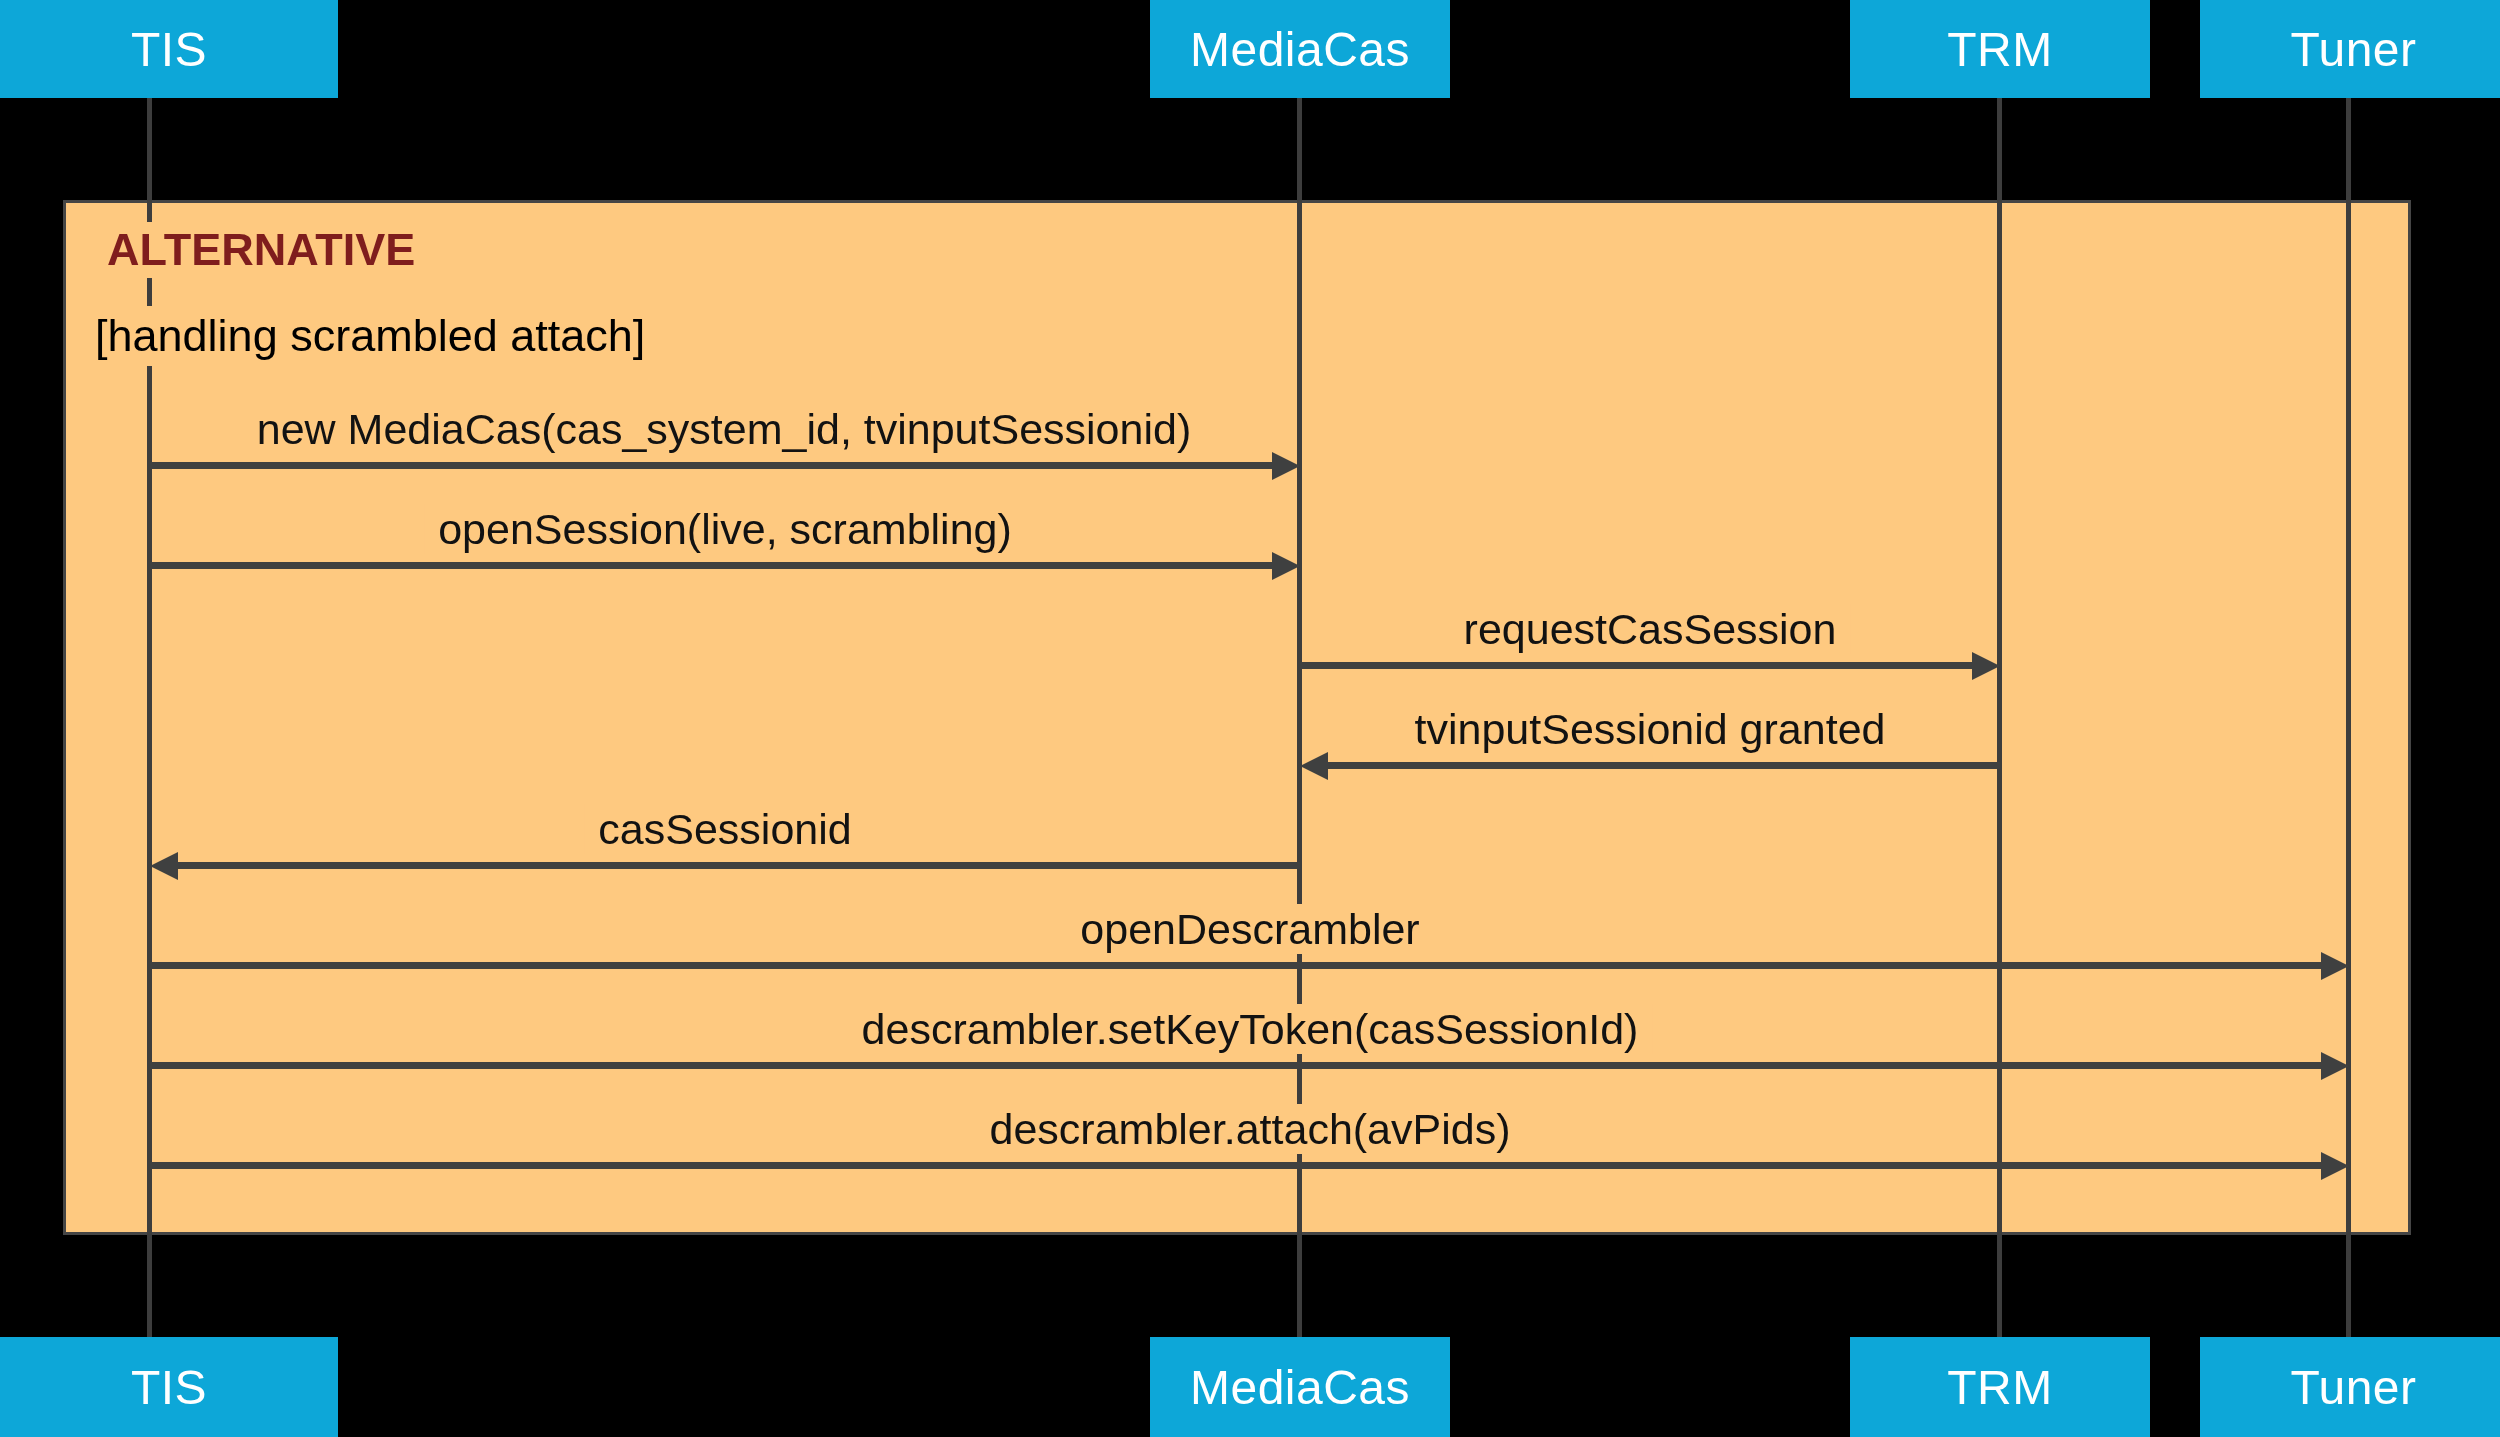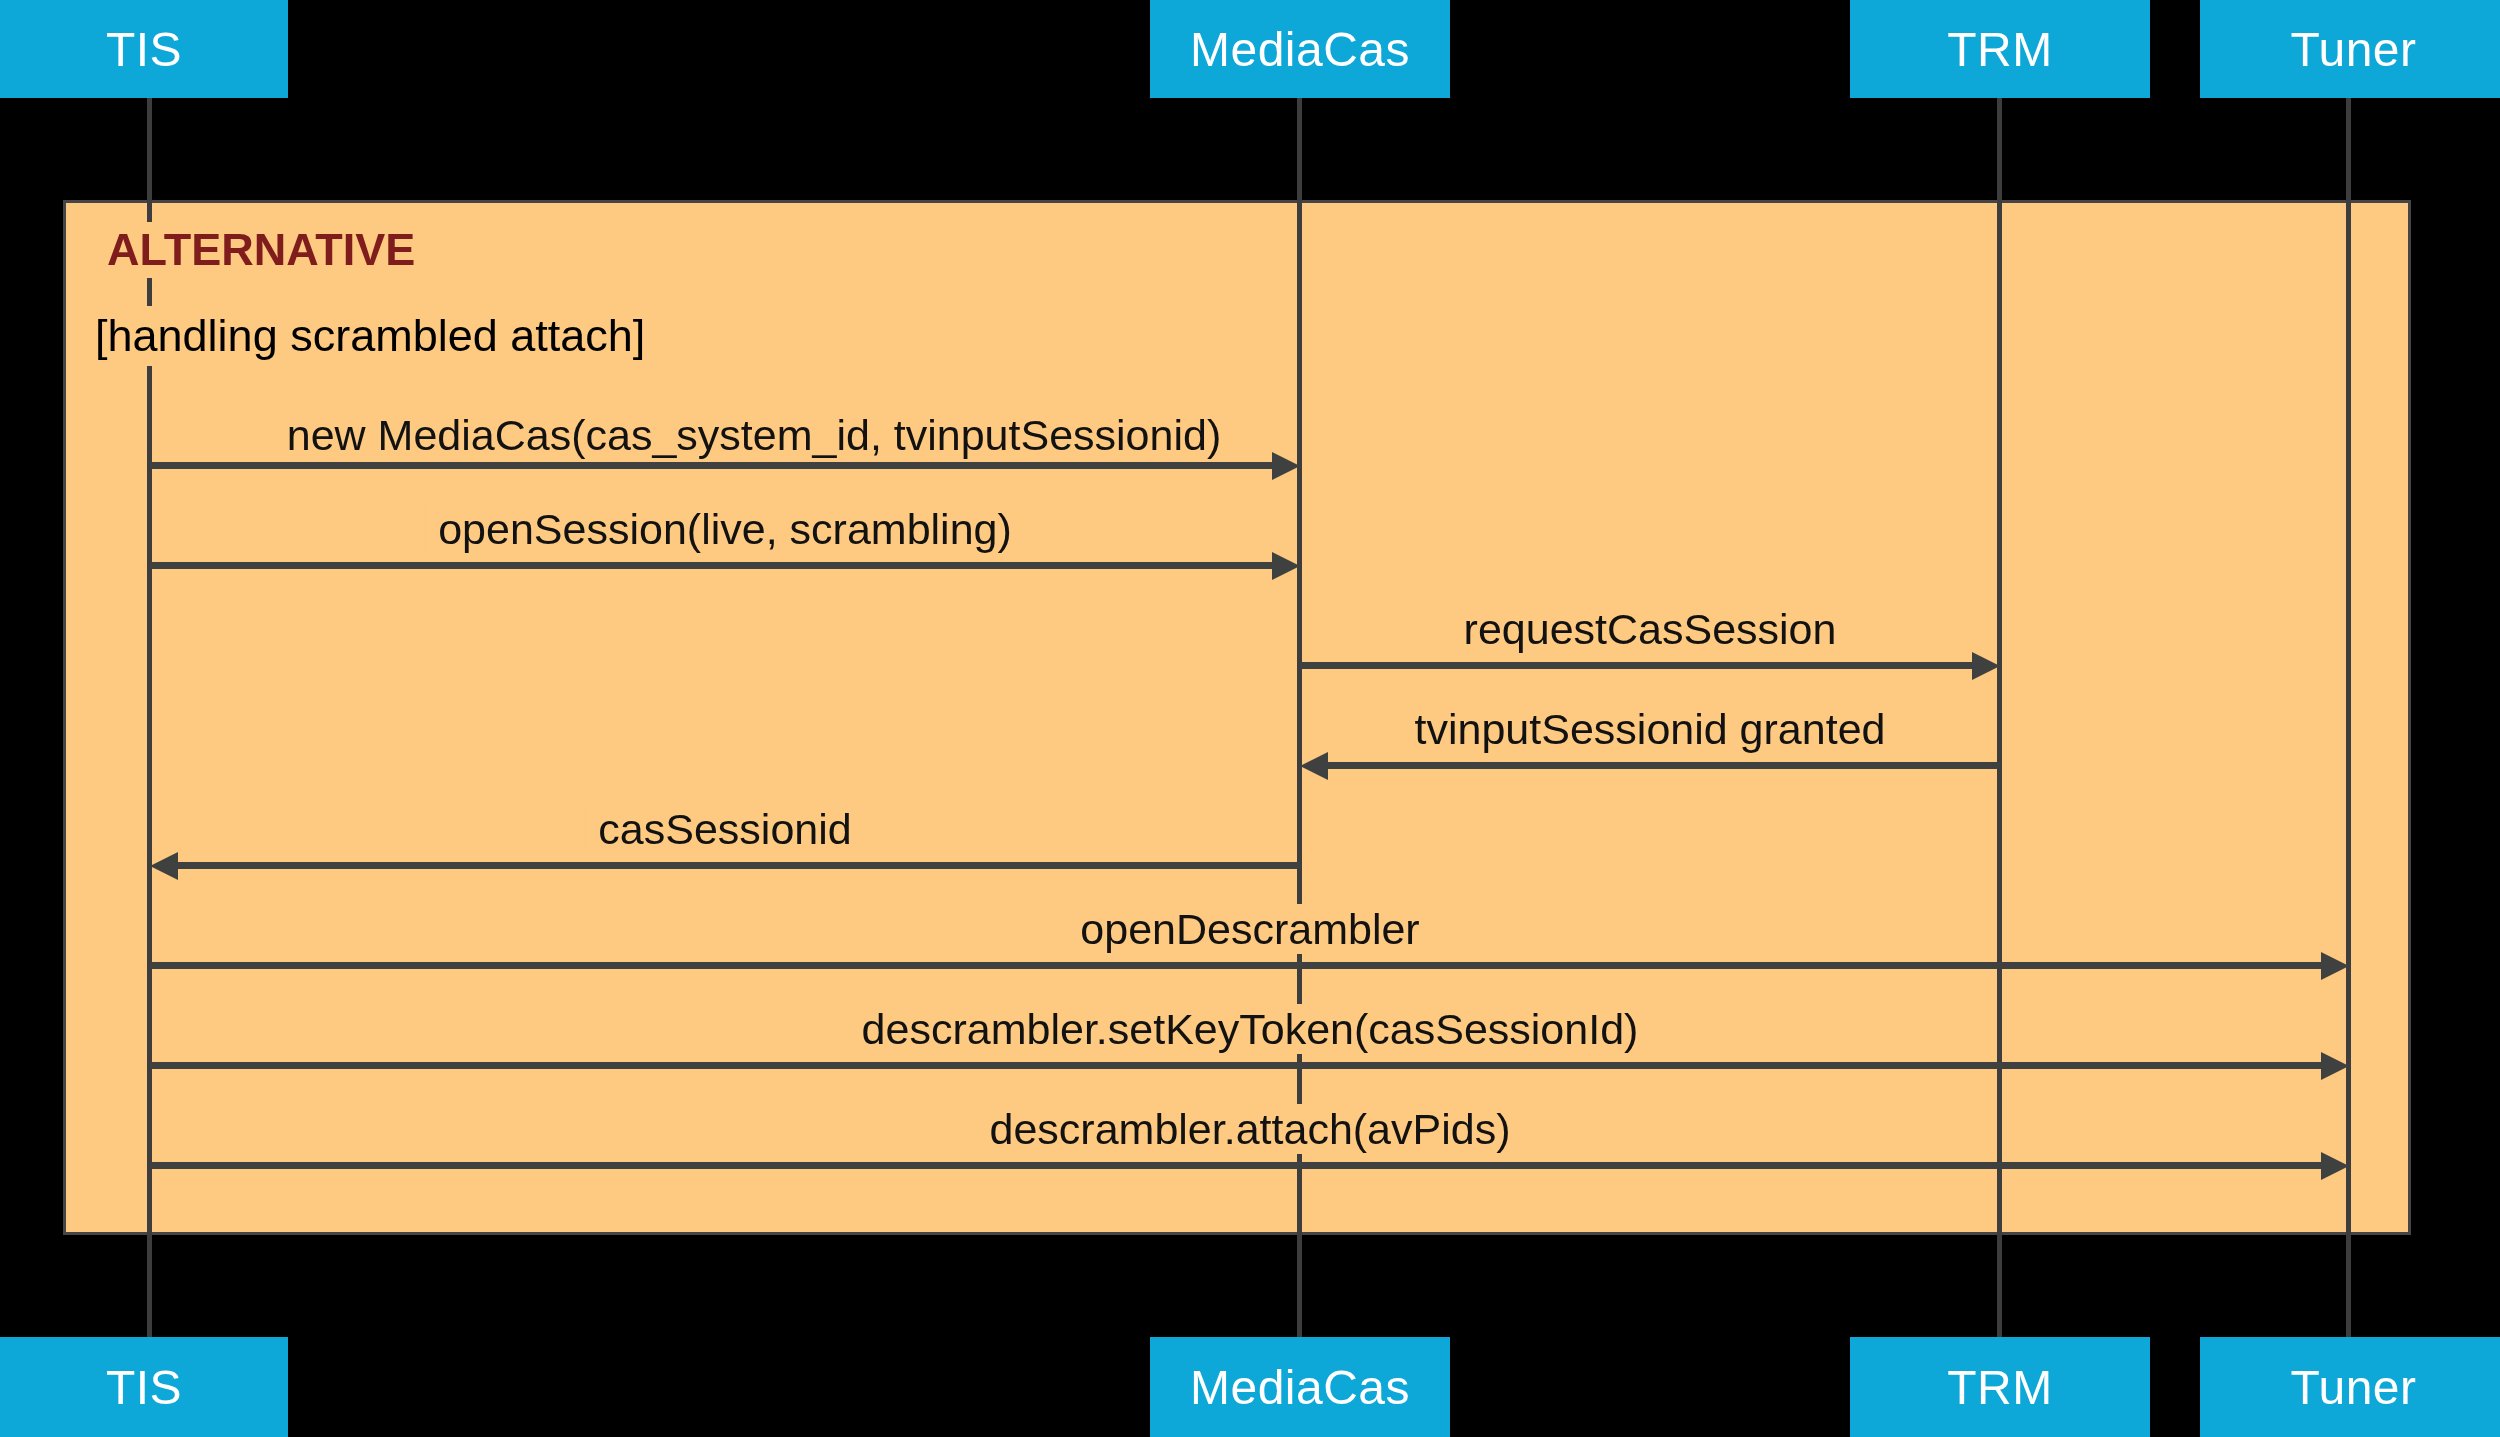--- a/index.html
+++ b/index.html
@@ -17,21 +17,21 @@
   .stage{position:absolute;left:0;top:0;width:2500px;height:1437px;}
 
   
   .actor{
     position:absolute;height:98px;background:var(--actor-bg);
     color:var(--actor-text);font-size:48px;letter-spacing:0.5px;
     display:flex;align-items:center;justify-content:center;z-index:6;
   }
   .actor.bottom{top:1337px;height:100px;}
   .actor.top{top:0;}
-  .a-tis{left:0;width:288px;}
+  .a-tis{left:0;width:338px;}
   .a-mediacas{left:1150px;width:300px;}
   .a-trm{left:1850px;width:300px;}
   .a-tuner{left:2200px;width:300px;padding-left:7px;}
 
   
   .lifeline{
     position:absolute;top:98px;height:1239px;width:5px;
     background:var(--lifeline);z-index:2;
   }
   .l-tis{left:147px;}
@@ -61,21 +61,21 @@
     position:absolute;top:-12px;transform:translate(-50%,-100%);
     font-size:43px;line-height:50px;color:var(--text);
     background:var(--frame-bg);padding:0 14px;white-space:nowrap;
   }
   .msg-line{position:absolute;top:-4px;height:7px;background:var(--arrow);}
   .msg-head{position:absolute;top:-14px;width:0;height:0;
     border-top:14px solid transparent;border-bottom:14px solid transparent;}
   .msg-head.pt-right{border-left:28px solid var(--arrow);}
   .msg-head.pt-left{border-right:28px solid var(--arrow);}
 
-  .m1{top:466px;} .m1 .msg-label{left:754px;margin-top:6px;}
+  .m1{top:466px;} .m1 .msg-label{left:724px;}
   .m1 .msg-line{left:150px;width:1122px;} .m1 .msg-head{left:1272px;}
   .m2{top:566px;} .m2 .msg-label{left:725px;}
   .m2 .msg-line{left:150px;width:1122px;} .m2 .msg-head{left:1272px;}
   .m3{top:666px;} .m3 .msg-label{left:1650px;}
   .m3 .msg-line{left:1300px;width:672px;} .m3 .msg-head{left:1972px;}
   .m4{top:766px;} .m4 .msg-label{left:1650px;}
   .m4 .msg-line{left:1326px;width:674px;} .m4 .msg-head{left:1300px;}
   .m5{top:866px;} .m5 .msg-label{left:725px;}
   .m5 .msg-line{left:176px;width:1124px;} .m5 .msg-head{left:150px;}
   .m6{top:966px;} .m6 .msg-label{left:1250px;}

